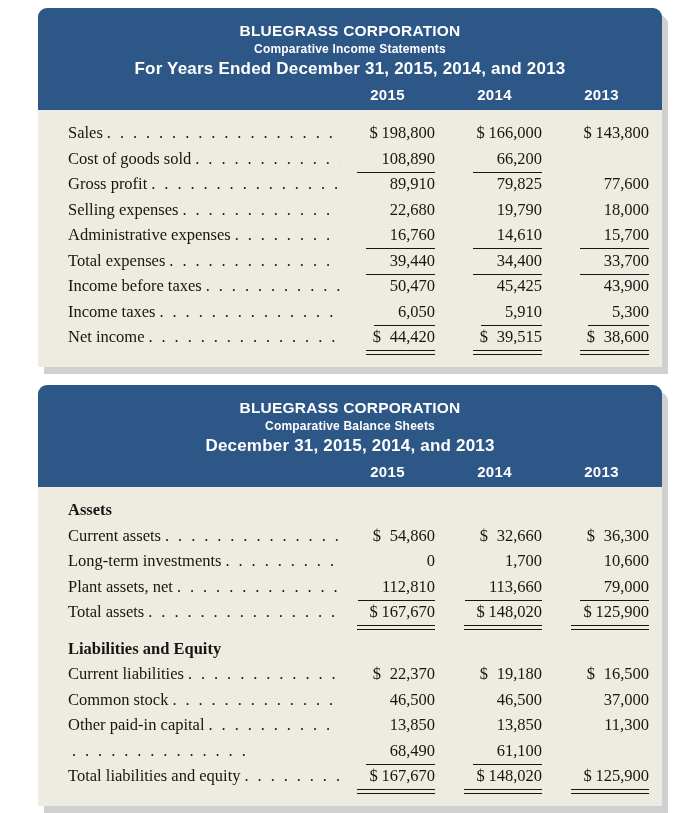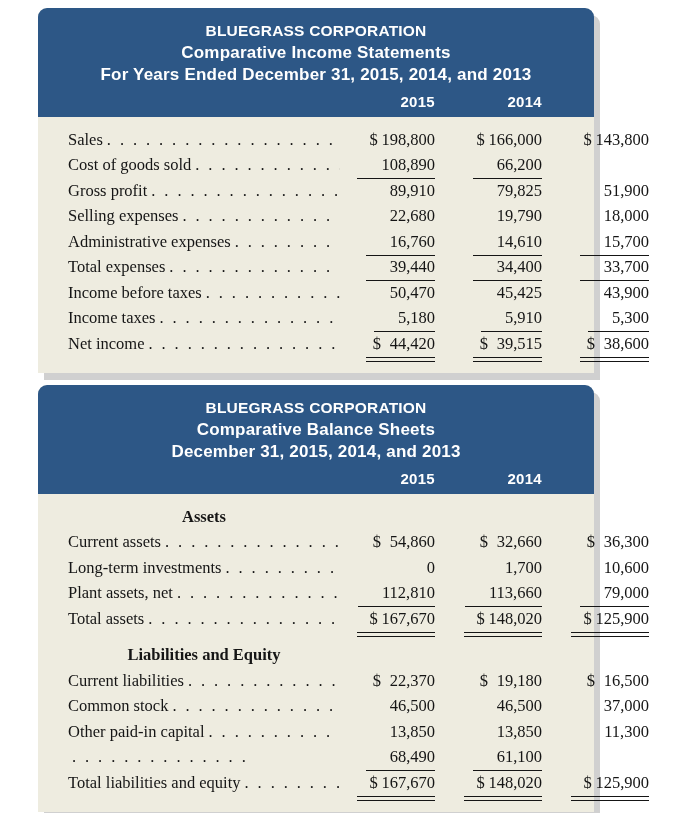--- a/index.html
+++ b/index.html
@@ -18,21 +18,21 @@
     height: 813px;
     position: relative;
     background: #ffffff;
     overflow: hidden;
   }
 
   
   .stmt-card {
     position: absolute;
     left: 38px;
-    width: 556px;
+    width: 624px;
     background: #eeece0;
     border-radius: 9px 9px 0 0;
     box-shadow: 6px 7px 0 0 #d0d0d0;
   }
   #income-statement-card { top: 8px; }
   #balance-sheet-card    { top: 385px; }
 
   
   .card-header {
     background: #2d5786;
@@ -41,33 +41,33 @@
     padding: 13px 0 0 0;
     text-align: center;
   }
   .card-header .line {
     font-family: "Liberation Sans", "DejaVu Sans", sans-serif;
     font-weight: bold;
     line-height: 1.33;
     letter-spacing: 0.2px;
   }
   .hdr-company  { font-size: 15.5px; letter-spacing: 0.7px; }
-  .hdr-sub      { font-size: 17px; }
+  .hdr-sub      { font-size: 12px; }
   .hdr-period   { font-size: 17px; }
 
   .year-row {
     display: flex;
     margin-top: 6px;
     padding-bottom: 7px;
   }
   .year-row .spacer { width: 302px; flex: 0 0 302px; }
   .year-cell {
     width: 107px;
     flex: 0 0 107px;
-    text-align: right;
+    text-align: center;
     padding-right: 12px;
     font-family: "Liberation Sans", "DejaVu Sans", sans-serif;
     font-weight: bold;
     font-size: 15px;
     color: #ffffff;
     letter-spacing: 0.3px;
   }
 
   
   .card-body {
@@ -83,21 +83,20 @@
   .row-label {
     width: 302px;
     flex: 0 0 302px;
     padding-left: 30px;
     font-size: 16.5px;
     color: #151515;
     white-space: nowrap;
     overflow: hidden;
     display: flex;
     align-items: baseline;
-    justify-content: center;
   }
   .row-label .lbl-text { flex: 0 0 auto; }
   .row-label .leaders {
     flex: 1 1 auto;
     overflow: hidden;
     white-space: nowrap;
     font-size: 16.5px;
     color: #151515;
     margin-left: 4px;
     letter-spacing: 2.4px;
@@ -187,21 +186,21 @@
           <div class="val rule-single"><span class="money"><span>108,890</span></span></div>
           <div class="val rule-single"><span class="money"><span>66,200</span></span></div>
         </div>
         <div class="row">
           <div class="row-label">
             <span class="lbl-text">Gross profit</span>
             <span class="leaders">. . . . . . . . . . . . . . . . .</span>
           </div>
           <div class="val"><span class="money"><span>89,910</span></span></div>
           <div class="val"><span class="money"><span>79,825</span></span></div>
-          <div class="val"><span class="money"><span>51,900</span></span></div>
+          <div class="val"><span class="money"><span>77,600</span></span></div>
         </div>
         <div class="row">
           <div class="row-label">
             <span class="lbl-text">Selling expenses</span>
             <span class="leaders">. . . . . . . . . . . . . .</span>
           </div>
           <div class="val"><span class="money"><span>22,680</span></span></div>
           <div class="val"><span class="money"><span>19,790</span></span></div>
           <div class="val"><span class="money"><span>18,000</span></span></div>
         </div>
@@ -230,21 +229,21 @@
           </div>
           <div class="val"><span class="money"><span>50,470</span></span></div>
           <div class="val"><span class="money"><span>45,425</span></span></div>
           <div class="val"><span class="money"><span>43,900</span></span></div>
         </div>
         <div class="row">
           <div class="row-label">
             <span class="lbl-text">Income taxes</span>
             <span class="leaders">. . . . . . . . . . . . . . . . .</span>
           </div>
-          <div class="val rule-single"><span class="money"><span>5,180</span></span></div>
+          <div class="val rule-single"><span class="money"><span>6,050</span></span></div>
           <div class="val rule-single"><span class="money"><span>5,910</span></span></div>
           <div class="val rule-single"><span class="money"><span>5,300</span></span></div>
         </div>
         <div class="row">
           <div class="row-label">
             <span class="lbl-text">Net income</span>
             <span class="leaders">. . . . . . . . . . . . . . . . .</span>
           </div>
           <div class="val rule-double"><span class="money"><span class="sym">$</span><span>44,420</span></span></div>
           <div class="val rule-double"><span class="money"><span class="sym">$</span><span>39,515</span></span></div>

